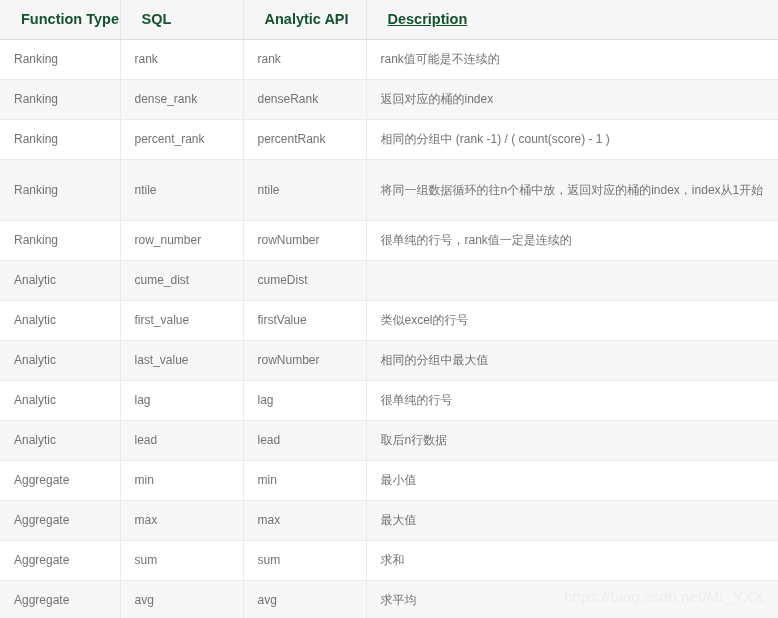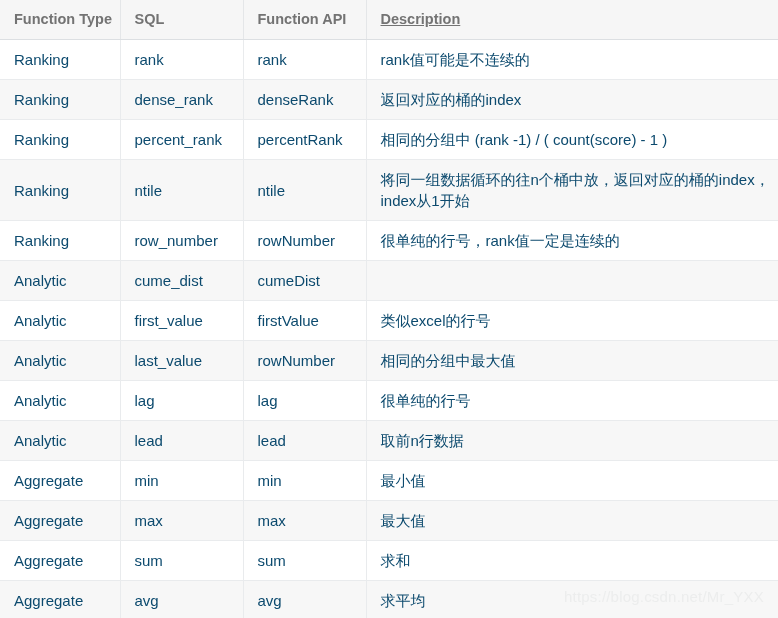--- a/index.html
+++ b/index.html
@@ -35,43 +35,43 @@
   table.fn-table col.c4 { width: 412px; }
 
   thead tr {
     background: #f6f6f6;
   }
 
   thead th {
     text-align: left;
     vertical-align: top;
     font-weight: bold;
-    color: #737373;
+    color: #14532d;
     font-size: 14.5px;
     line-height: 20px;
-    padding: 9px 0 10px 14px;
+    padding: 9px 0 10px 21px;
     border-right: 1px solid #e4e6e8;
     border-bottom: 1px solid #dcdfe2;
     height: 39px;
     box-sizing: border-box;
   }
   thead th.last-col {
     border-right: none;
     text-decoration: underline;
   }
 
   tbody td {
     text-align: left;
     vertical-align: middle;
     padding: 9px 8px 9px 14px;
     line-height: 21px;
     border-right: 1px solid #e9ebed;
     border-bottom: 1px solid #e9ebed;
-    color: #0c4a6e;
-    font-size: 15px;
+    color: #737373;
+    font-size: 12px;
     height: 38px;
     box-sizing: border-box;
     word-break: break-word;
   }
   tbody td.last-col {
     border-right: none;
     margin-left: 24px;
   }
 
   tbody tr.odd  { background: #ffffff; }
@@ -103,21 +103,21 @@
     <colgroup>
       <col class="c1">
         <col class="c2">
         <col class="c3">
         <col class="c4">
     </colgroup>
     <thead>
       <tr>
         <th>Function Type</th>
         <th>SQL</th>
-        <th>Function API</th>
+        <th>Analytic API</th>
         <th class="last-col">Description</th>
       </tr>
     </thead>
     <tbody id="table-body">
         <tr class="odd">
           <td>Ranking</td>
           <td>rank</td>
           <td>rank</td>
           <td class="last-col">rank值可能是不连续的</td>
         </tr>
@@ -166,21 +166,21 @@
         <tr class="odd">
           <td>Analytic</td>
           <td>lag</td>
           <td>lag</td>
           <td class="last-col">很单纯的行号</td>
         </tr>
         <tr class="even">
           <td>Analytic</td>
           <td>lead</td>
           <td>lead</td>
-          <td class="last-col">取前n行数据</td>
+          <td class="last-col">取后n行数据</td>
         </tr>
         <tr class="odd">
           <td>Aggregate</td>
           <td>min</td>
           <td>min</td>
           <td class="last-col">最小值</td>
         </tr>
         <tr class="even">
           <td>Aggregate</td>
           <td>max</td>

